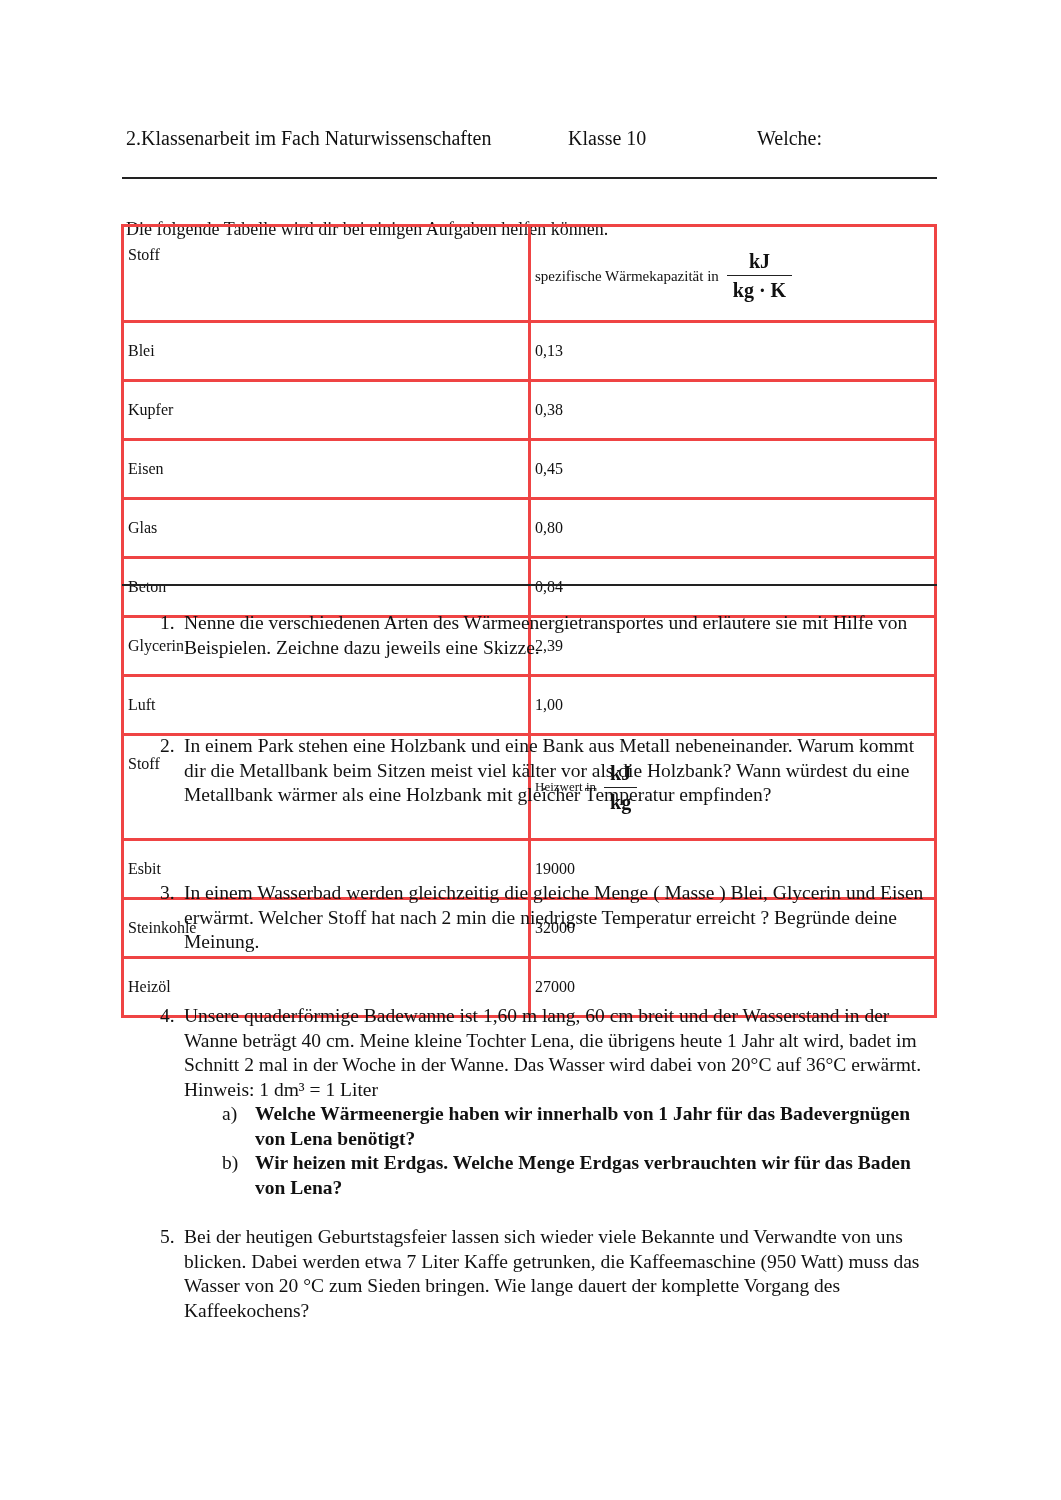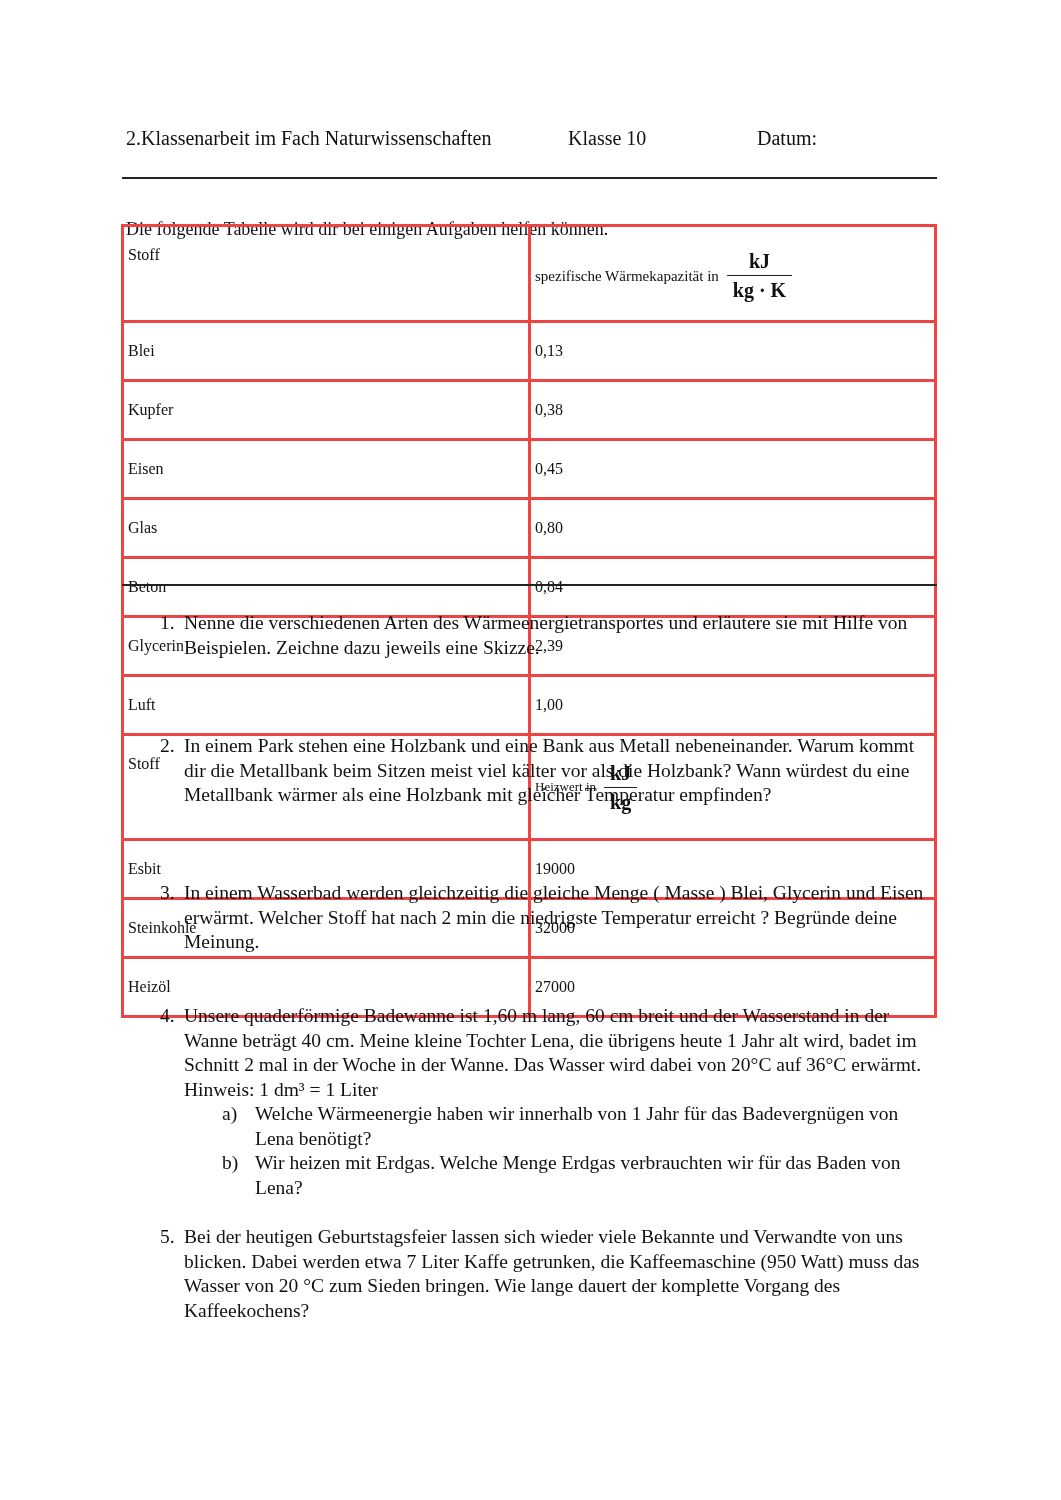--- a/index.html
+++ b/index.html
@@ -45,29 +45,29 @@
     .frac .den { padding: 0 6px; }
     .hdr .unit-wrap { padding-top: 2px; }
     .questions { position: absolute; left: 0; top: 0; width: 100%; }
     .q {
       position: absolute; left: 160px; width: 780px; font-size: 19.5px; line-height: 24.5px;
     }
     .q .num { position: absolute; left: 0; top: 0; }
     .q .text { margin-left: 24px; display: block; }
     .sub { position: relative; margin-left: 62px; }
     .sub .lbl { position: absolute; left: 0; top: 0; }
-    .sub .stext { display: block; margin-left: 33px; }
+    .sub .stext { display: block; margin-left: 33px; font-weight: bold; }
   </style>
 </head>
 <body>
 
 <div class="header">
   <span class="h-title">2.Klassenarbeit im Fach Naturwissenschaften</span>
   <span class="h-class">Klasse 10</span>
-  <span class="h-date">Datum:</span>
+  <span class="h-date">Welche:</span>
 </div>
 
 <div class="rule r1"></div>
 
 <div class="intro">Die folgende Tabelle wird dir bei einigen Aufgaben helfen können.</div>
 
 <table class="tbl">
   <colgroup>
       <col class="c1">
       <col class="c2">

